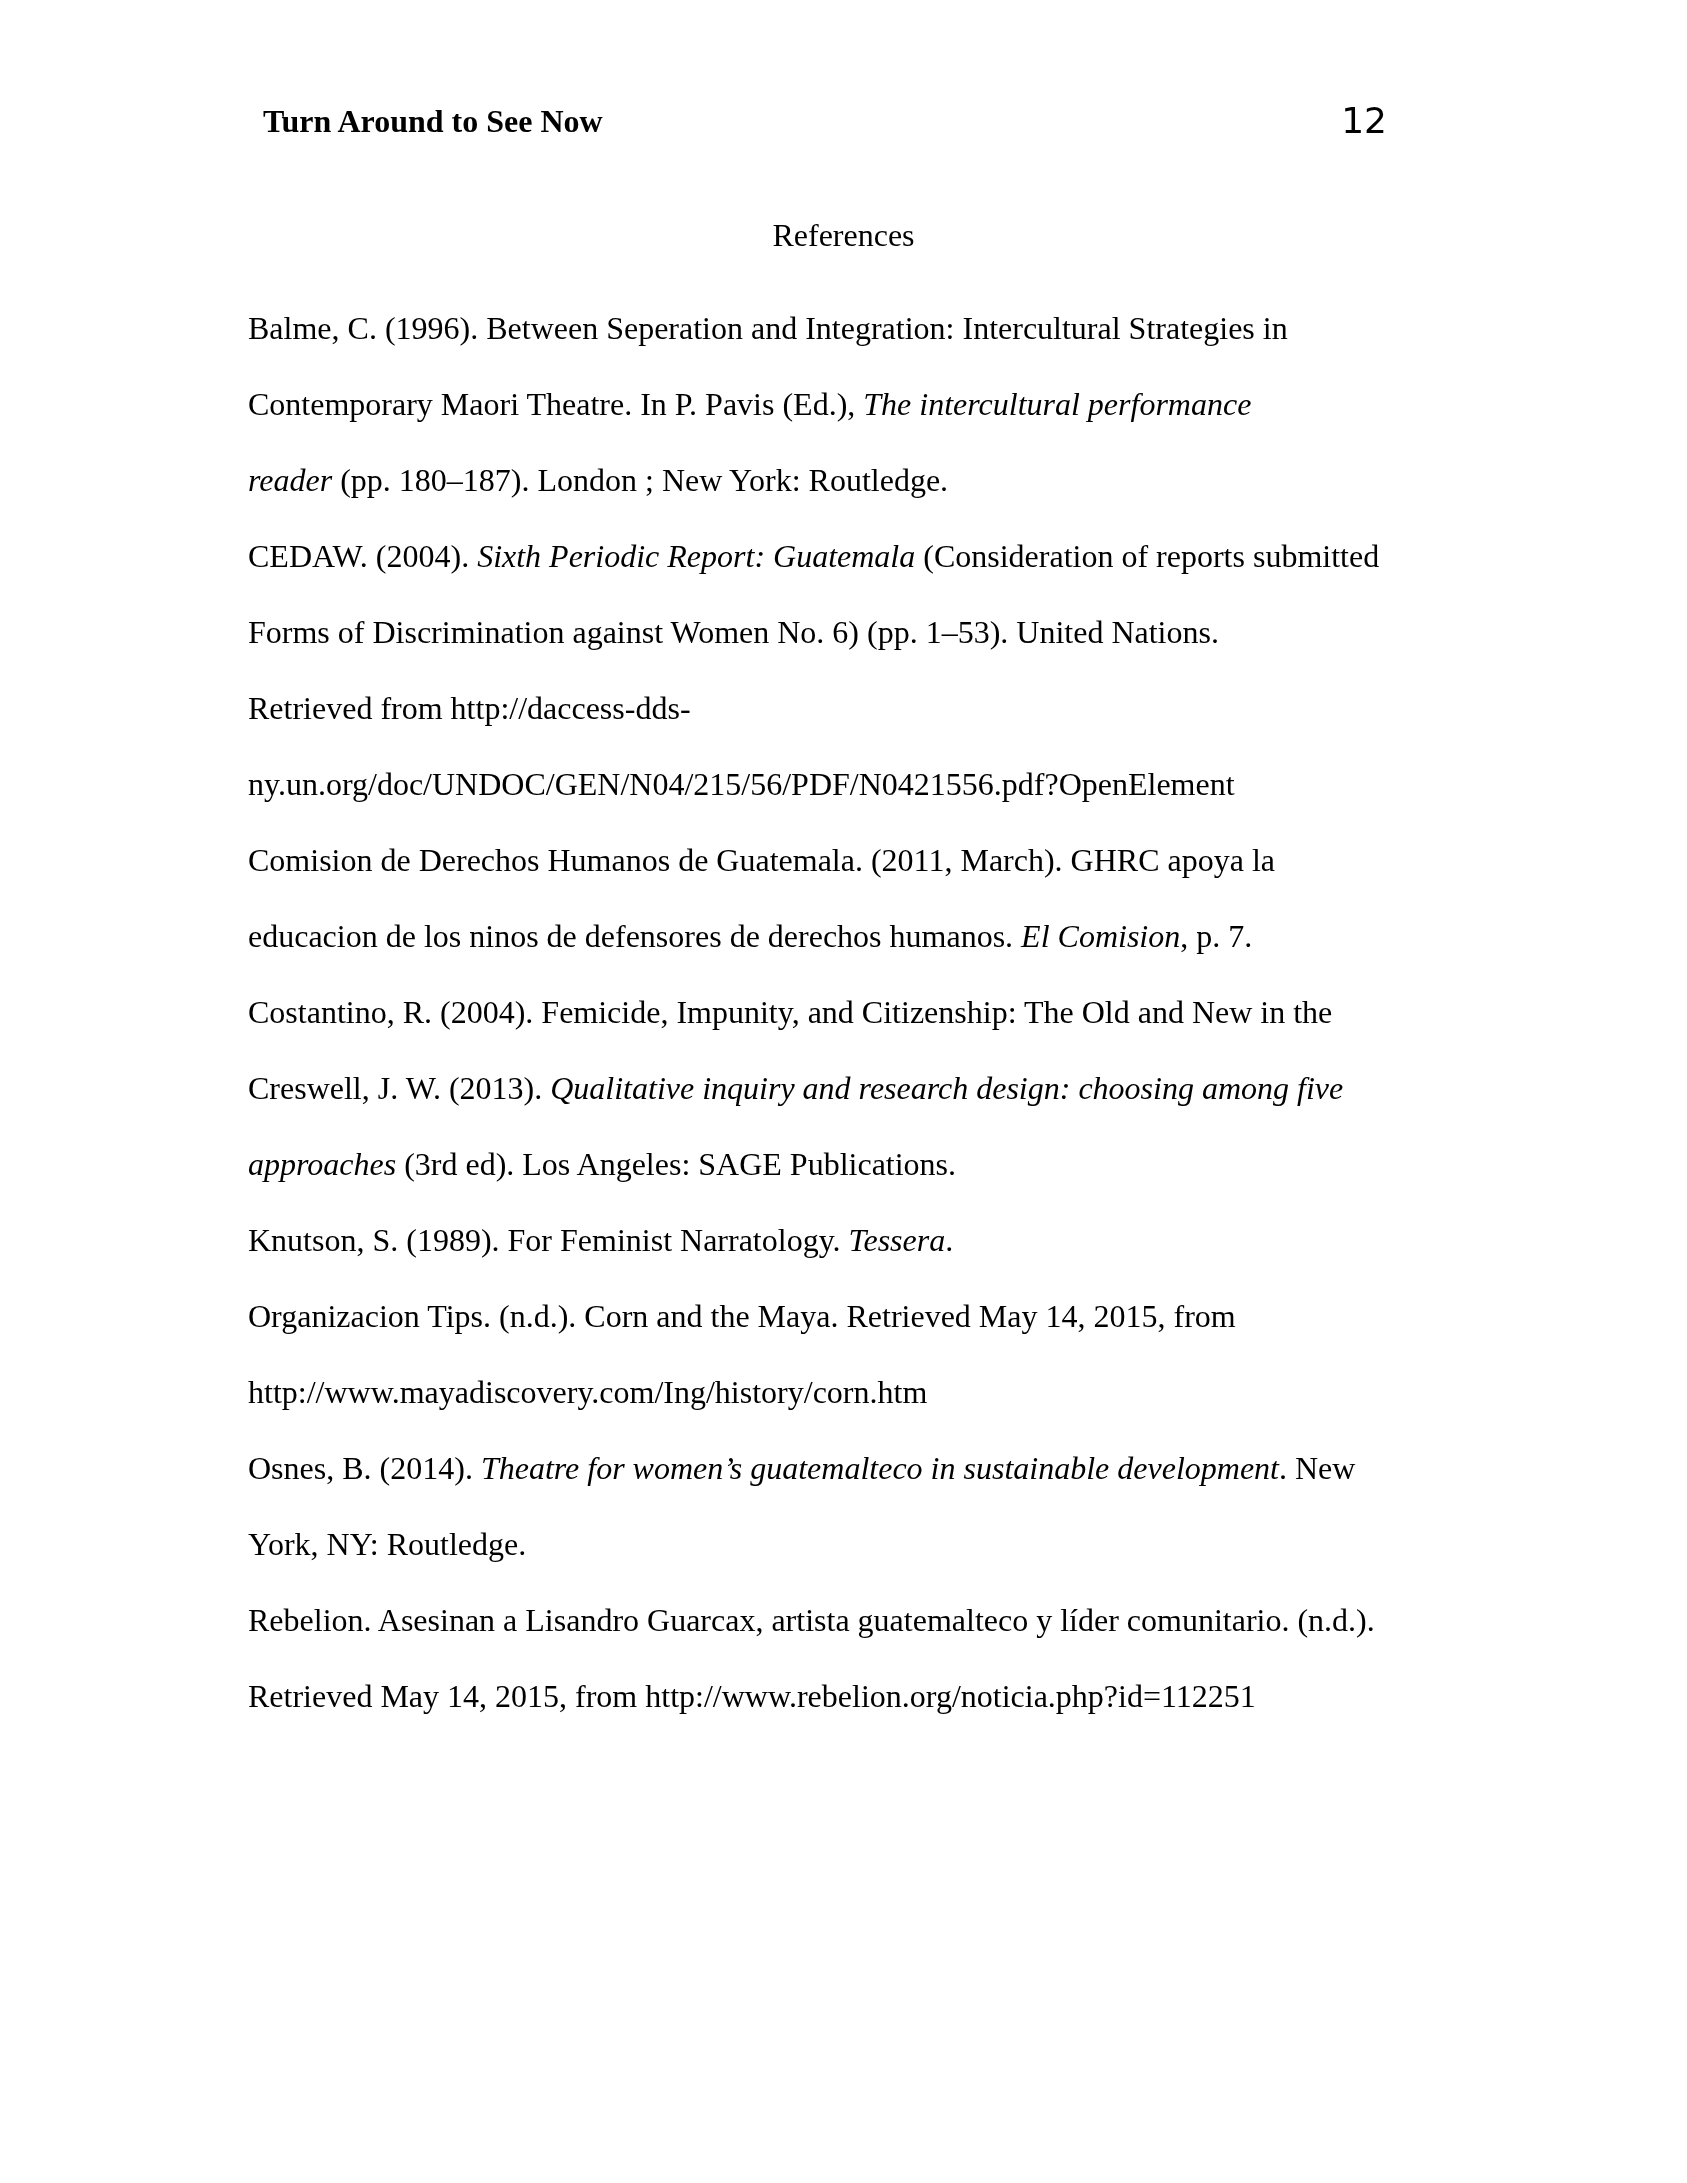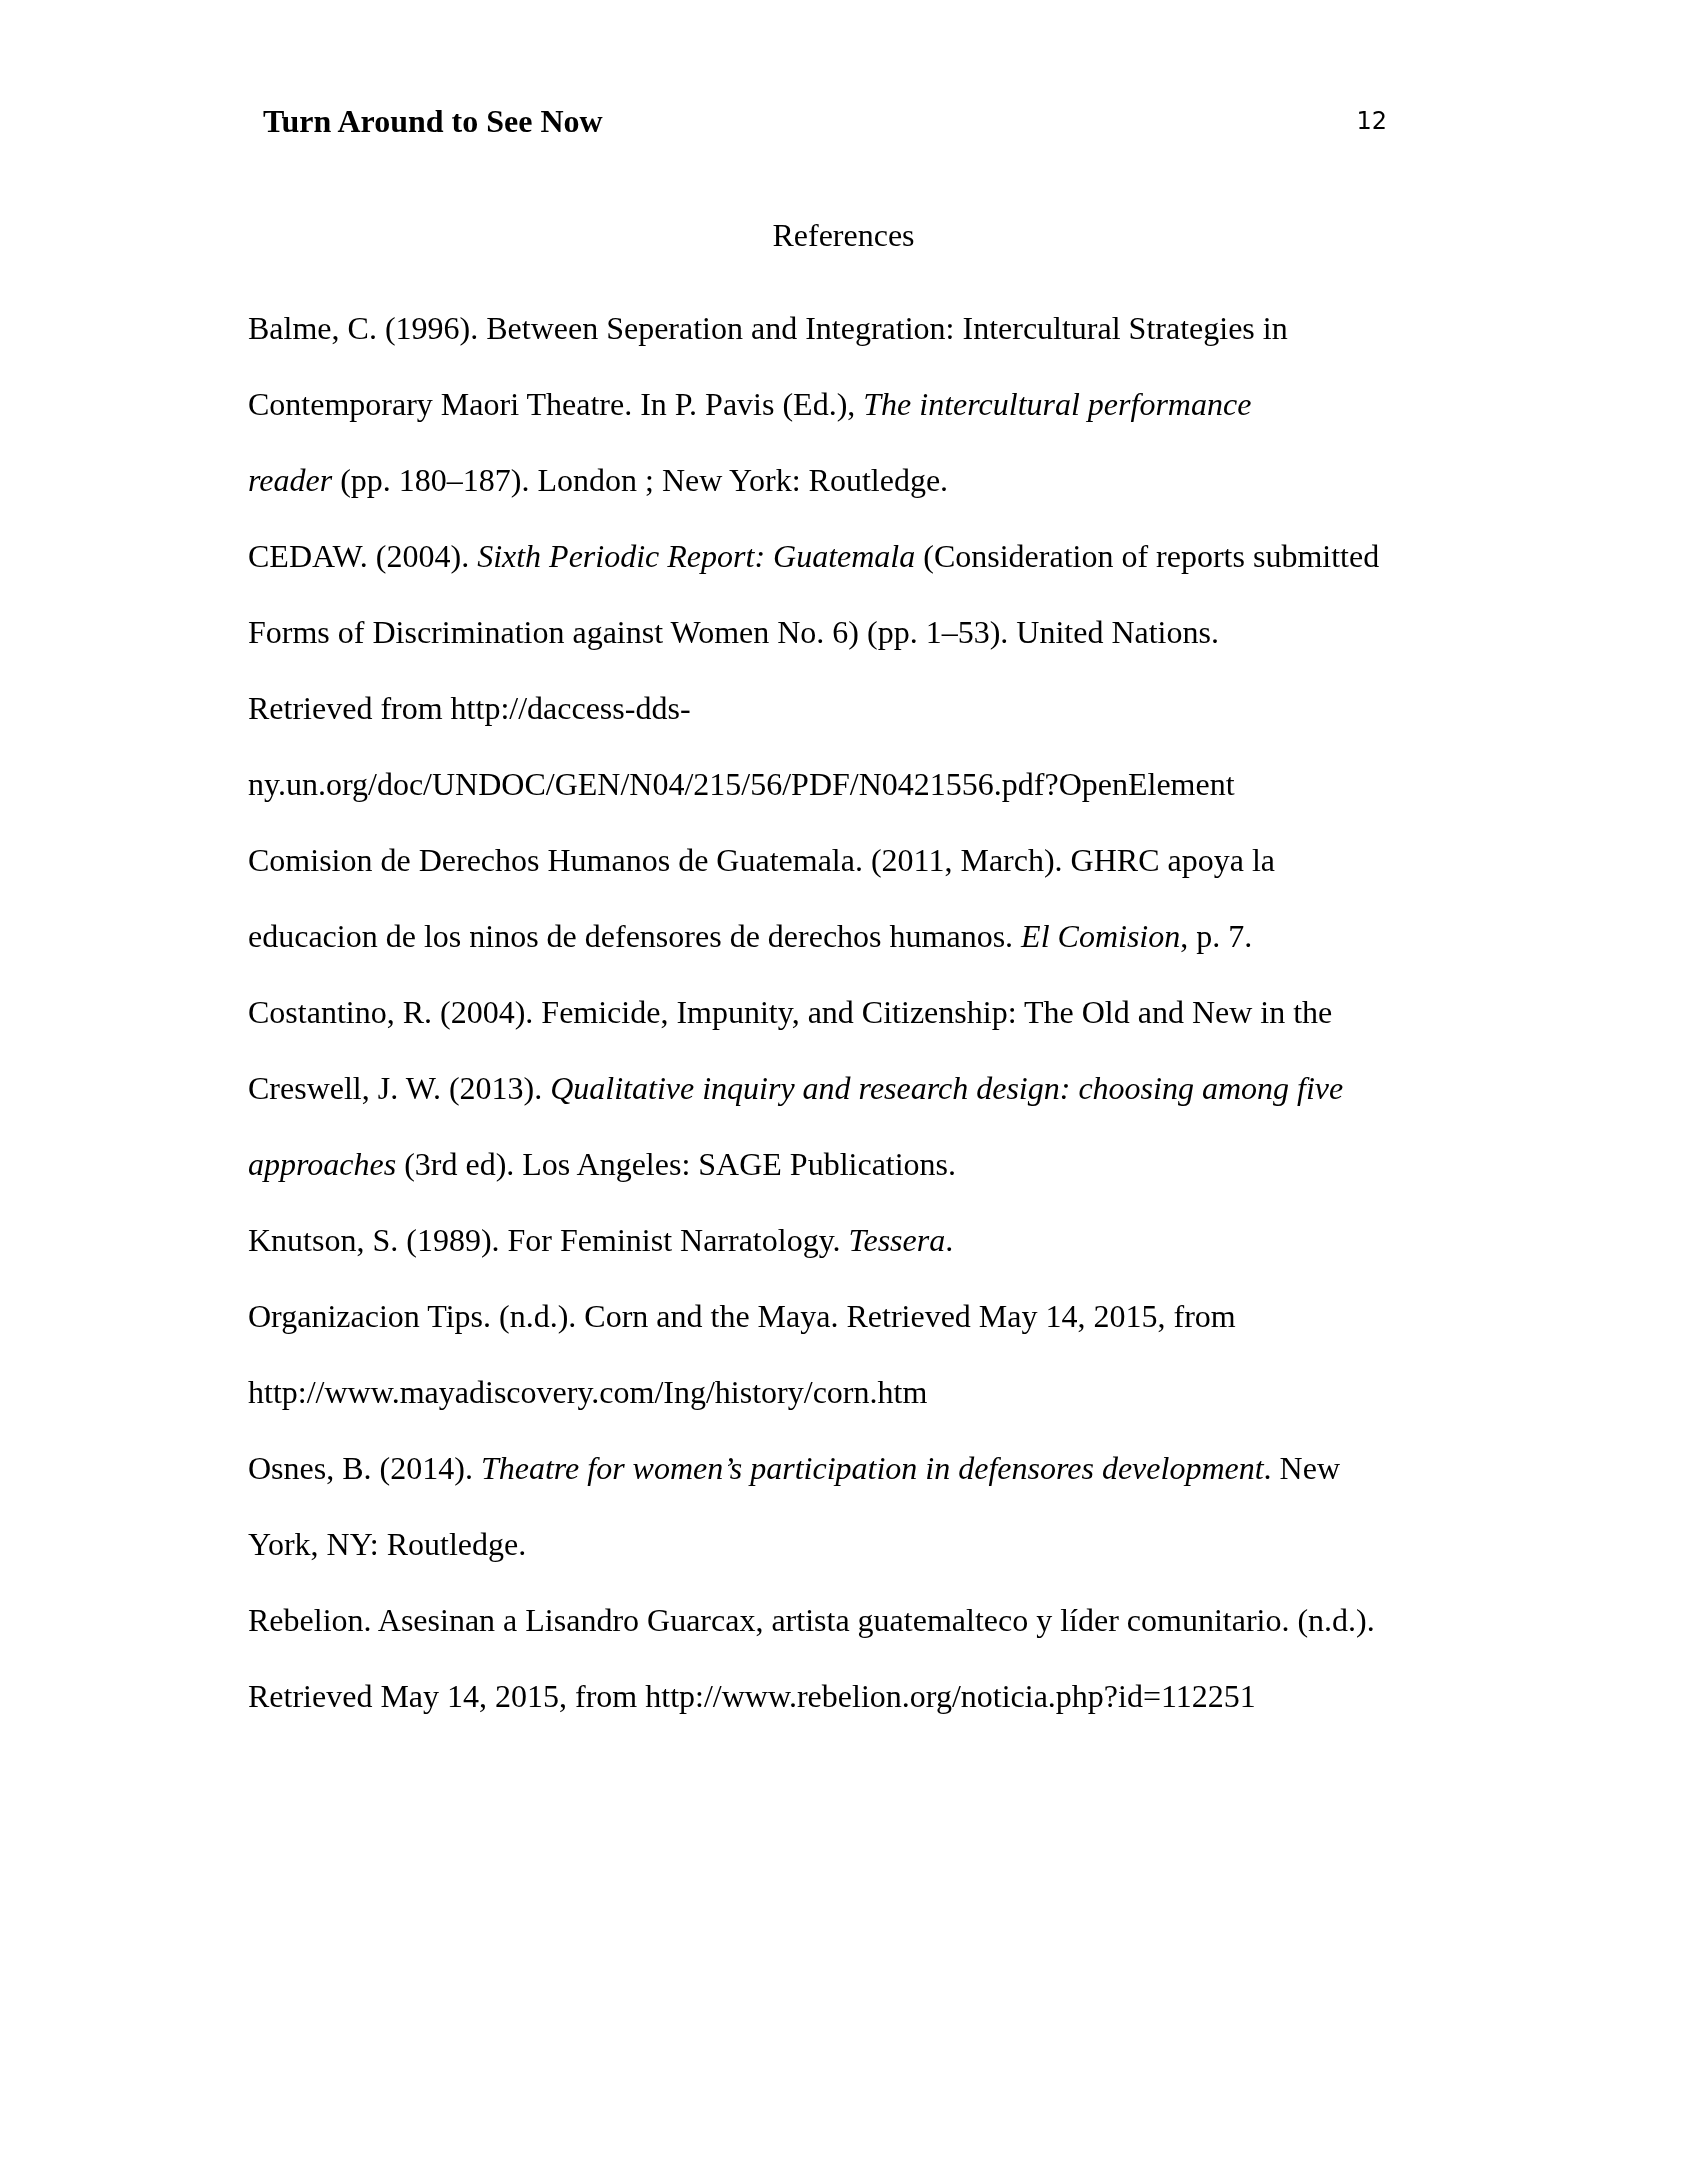--- a/index.html
+++ b/index.html
@@ -1,20 +1,20 @@
 <!DOCTYPE html>
 <html style="font-size:10.8px"><head>
 <meta charset="utf-8">
 <style>
   html, body { margin: 0; padding: 0; background: #ffffff; }
   body { width: 1687px; height: 2183px; position: relative; overflow: hidden;
          font-family: "Liberation Serif", "DejaVu Serif", serif; color: #000; }
   .header { position: absolute; top: 101px; left: 263px; width: 1124px; height: 40px; }
   .running-head { position: absolute; left: 0; top: 0; font-weight: bold; font-size: 32px; line-height: 40px; }
-  .page-num { position: absolute; right: 0; top: 0; font-family: "DejaVu Sans", sans-serif; font-size: 24px; line-height: 40px; }
+  .page-num { position: absolute; right: 0; top: 0; font-family: "DejaVu Sans", sans-serif; font-size: 36px; line-height: 40px; }
   .title { position: absolute; top: 215px; left: 0; width: 1687px; text-align: center;
            font-weight: normal; font-size: 32px; line-height: 40px; }
   .refs { position: absolute; top: 290px; left: 248px; width: 1174px; }
   .ref { font-size: 32px; line-height: 76px; padding-left: 99px; text-indent: -99px; margin: 0; }
   .line { display: block; white-space: nowrap; }
   .line.cont { padding-left: 0; }
   i { }
 </style>
 </head>
 <body>
@@ -50,21 +50,21 @@
       <span class="line cont"><i>approaches</i><span> (3rd ed). Los Angeles: SAGE Publications.</span></span>
     </p>
     <p class="ref">
       <span class="line"><span>Knutson, S. (1989). For Feminist Narratology. </span><i>Tessera</i><span>.</span></span>
     </p>
     <p class="ref">
       <span class="line"><span>Organizacion Tips. (n.d.). Corn and the Maya. Retrieved May 14, 2015, from</span></span>
       <span class="line cont"><span>http://www.mayadiscovery.com/Ing/history/corn.htm</span></span>
     </p>
     <p class="ref">
-      <span class="line"><span>Osnes, B. (2014). </span><i>Theatre for women’s participation in defensores development</i><span>. New</span></span>
+      <span class="line"><span>Osnes, B. (2014). </span><i>Theatre for women’s guatemalteco in sustainable development</i><span>. New</span></span>
       <span class="line cont"><span>York, NY: Routledge.</span></span>
     </p>
     <p class="ref">
       <span class="line"><span>Rebelion. Asesinan a Lisandro Guarcax, artista guatemalteco y líder comunitario. (n.d.).</span></span>
       <span class="line cont"><span>Retrieved May 14, 2015, from http://www.rebelion.org/noticia.php?id=112251</span></span>
     </p>
   </div>
 
 
 </body></html>

